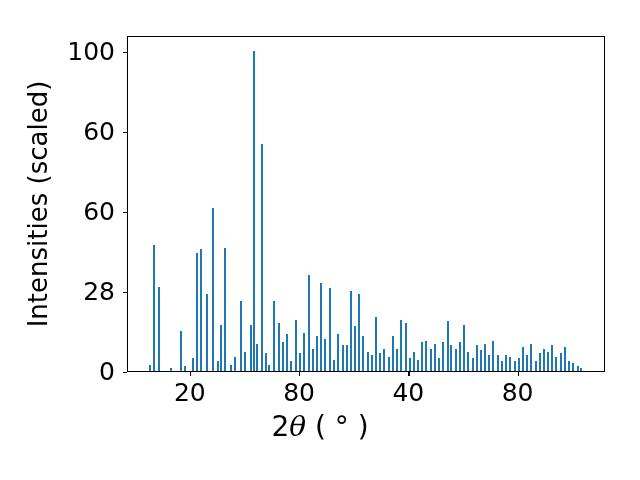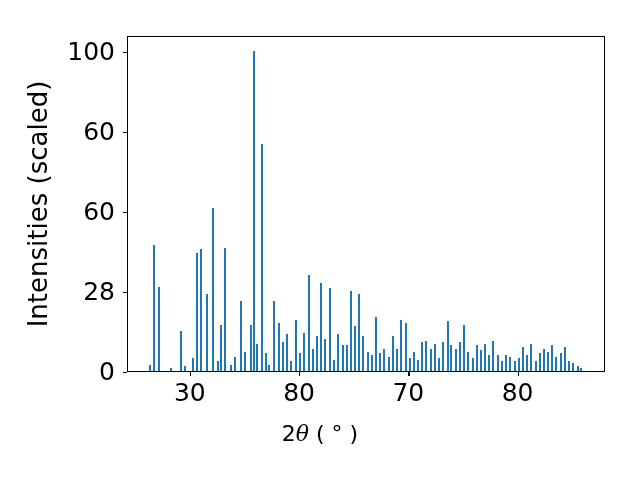--- a/index.html
+++ b/index.html
@@ -77,24 +77,24 @@
     font-size: 25px;
     color: #000000;
     line-height: 1;
     transform: translateX(-50%);
     white-space: nowrap;
   }
   
   #xlabel {
     position: absolute;
     left: 0;
-    top: 421px;
+    top: 410px;
     width: 640px;
     text-align: center;
-    font-size: 22px;
+    font-size: 28px;
     color: #000000;
     white-space: nowrap;
   }
   #xlabel .theta { font-style: italic; font-family: "DejaVu Serif", serif; }
   #xlabel .paren { font-family: "DejaVu Sans", sans-serif; }
   #ylabel {
     position: absolute;
     left: 0;
     top: 0;
     width: 336px;
@@ -235,25 +235,25 @@
       <div class="ytick-label" style="top: 132px; left: 123px;">
         <span>60</span>
       </div>
       <div class="ytick-mark" style="top: 52px;"></div>
       <div class="ytick-label" style="top: 52px; left: 123px;">
         <span>100</span>
       </div>
     </div>
   <div id="x-ticks">
       <div class="xtick-mark" style="left: 189.823px;"></div>
-      <div class="xtick-label" style="left: 189.823px;">30</div>
+      <div class="xtick-label" style="left: 189.823px;">20</div>
       <div class="xtick-mark" style="left: 299.08px;"></div>
       <div class="xtick-label" style="left: 299.08px;">80</div>
       <div class="xtick-mark" style="left: 408.337px;"></div>
-      <div class="xtick-label" style="left: 408.337px;">70</div>
+      <div class="xtick-label" style="left: 408.337px;">40</div>
       <div class="xtick-mark" style="left: 517.594px;"></div>
       <div class="xtick-label" style="left: 517.594px; text-align: center;">80</div>
     </div>
 
   <div id="xlabel">
     <span class="paren"></span><span><span class="paren" id="xl-a">2</span><span class="theta" id="xl-b">θ</span><span class="paren" id="xl-c"> ( ° )</span></span>
   </div>
 
   <div id="ylabel">Intensities (scaled)</div>
 

